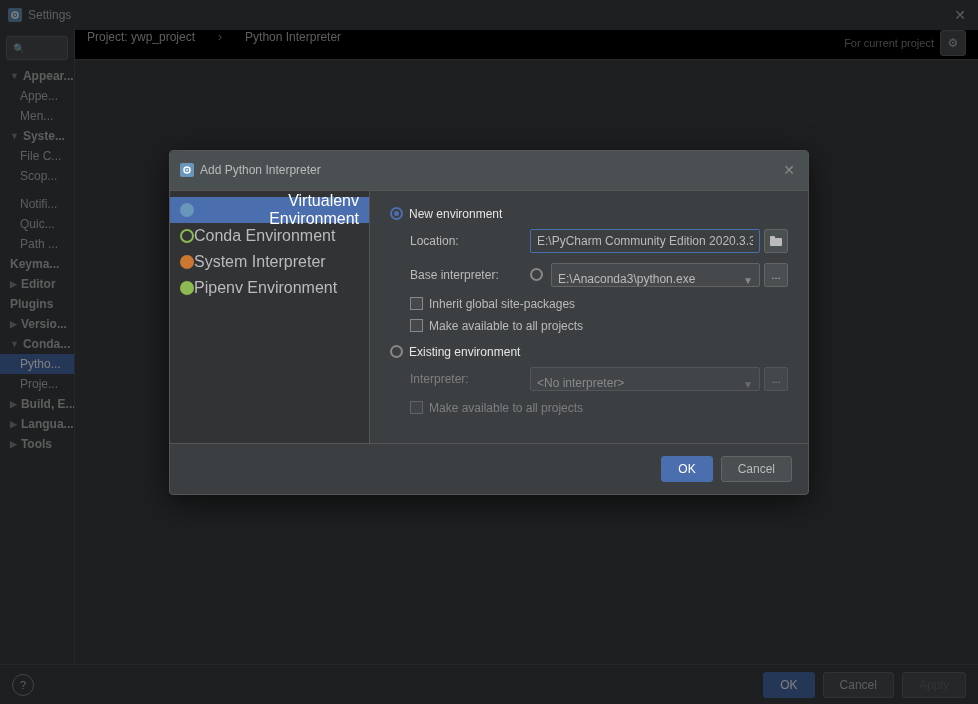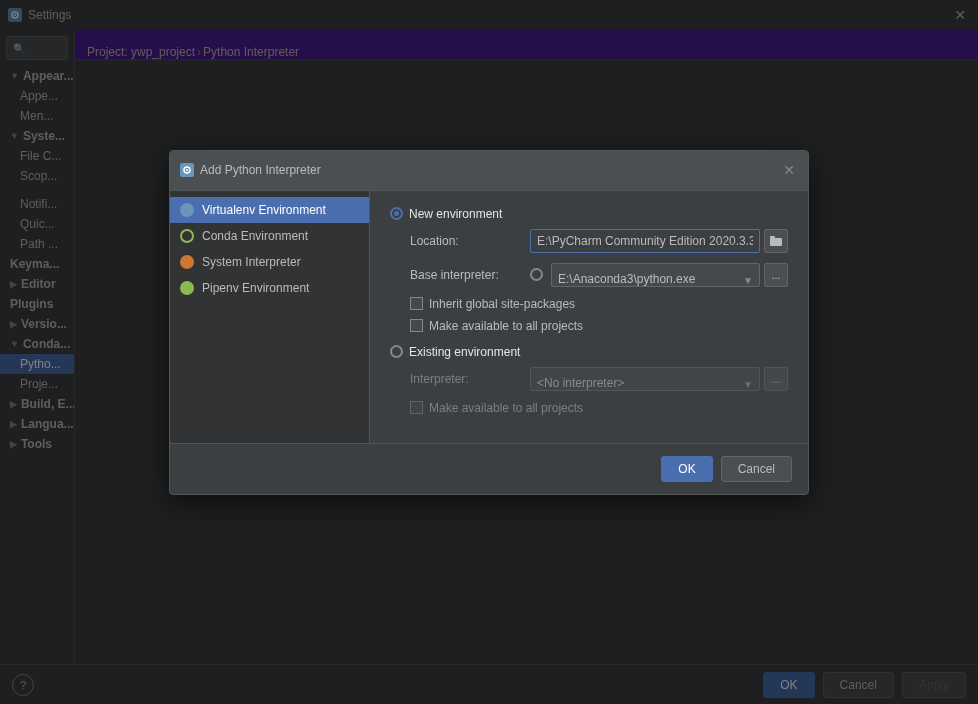--- a/index.html
+++ b/index.html
@@ -135,25 +135,25 @@
     .content-area {
       flex: 1;
       display: flex;
       flex-direction: column;
       background: #3c3f41;
       overflow: hidden;
     }
 
     .breadcrumb-bar {
       height: 30px;
-      background: #4c1d95;
-      display: flex;
-      align-items: flex-end;
+      background: #000000;
+      display: flex;
+      align-items: flex-start;
       padding: 0 12px;
-      gap: 2px;
+      gap: 23px;
       color: #bbbbbb;
       font-size: 12px;
       border-bottom: 1px solid #515151;
       flex-shrink: 0;
     }
 
     .breadcrumb-separator { color: #888; }
 
     .content-panel {
       flex: 1;
@@ -315,24 +315,23 @@
       padding: 6px 0;
       border-right: 1px solid #555;
       border-radius: 0 0 0 4px;
     }
 
     .dialog-sidebar-item {
       height: 26px;
       display: flex;
       align-items: center;
       padding: 0 10px;
-      gap: 8px;
-      cursor: pointer;
-      color: #bbbbbb;
-      font-size: 12px;
+      cursor: pointer;
+      color: #bbbbbb;
+      font-size: 16px;
       text-align: right;
     }
     .dialog-sidebar-item.active { background: #4b6eaf; color: white; }
 
     .env-icon {
       width: 14px;
       height: 14px;
       border-radius: 50%;
       flex-shrink: 0;
     }
@@ -600,20 +599,24 @@
         </div>
 
       </div>
     </div>
 
     <div class="content-area">
       <div class="breadcrumb-bar">
         <span>Project: ywp_project</span>
         <span class="breadcrumb-separator">›</span>
         <span>Python Interpreter</span>
+        <div class="breadcrumb-bar-right">
+          <span style="color:#888;font-size:11px;">For current project</span>
+          <div class="gear-btn">⚙</div>
+        </div>
       </div>
       <div class="content-panel">
       </div>
     </div>
 
   </div>
 
   <div class="bottom-bar">
     <div class="help-btn">
       <span>?</span>

